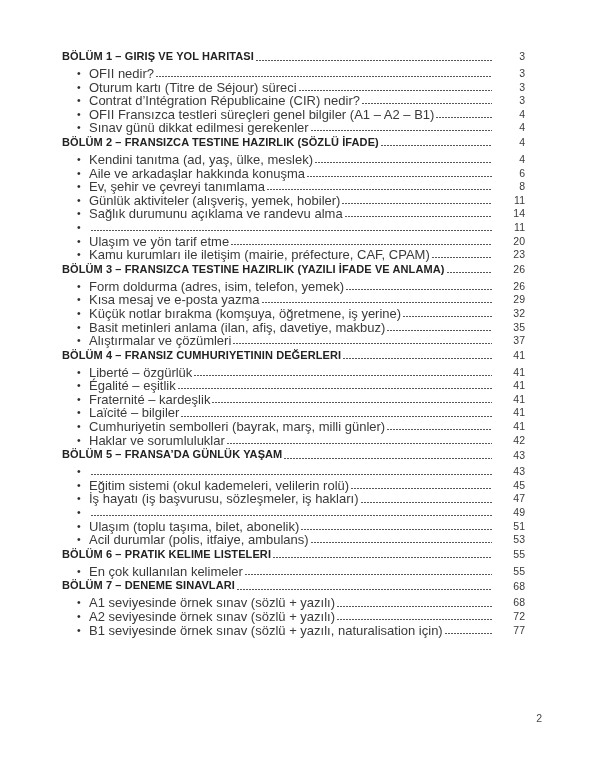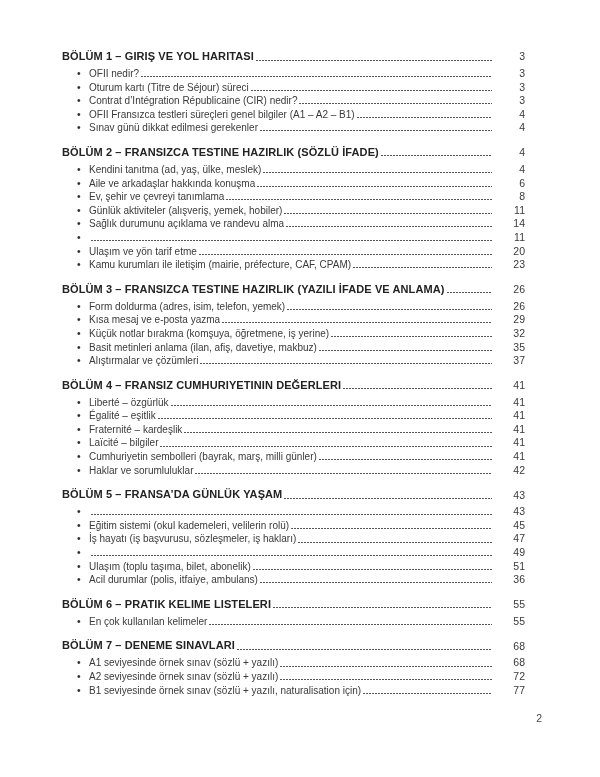--- a/index.html
+++ b/index.html
@@ -17,21 +17,20 @@
   .toc {
     position: absolute;
     left: 62px; top: 49px;
     width: 463px;
   }
   .row {
     display: flex;
     align-items: flex-end;
   }
   .title-row {
-    margin-top: 10px;
     margin-bottom: 3px;
     cursor: default;
   }
   .section:first-child .title-row { margin-top: 0; }
   .title-label {
     font-weight: bold;
     font-size: 11px;
     line-height: 15px;
     letter-spacing: 0.1px;
     color: #232323;
@@ -42,21 +41,21 @@
   .bullet {
     flex: none;
     width: 12px;
     margin-left: 15px;
     font-size: 10.5px;
     line-height: 13.6px;
     color: #2e2e2e;
   }
   .item-label {
     flex: none;
-    font-size: 10px;
+    font-size: 13px;
     line-height: 13.6px;
     color: #3a3a3a;
     white-space: nowrap;
   }
   .leader {
     flex: 1 1 auto;
     height: 3px;
     margin: 0 7px 2.5px 2px;
     background-image: radial-gradient(circle at 1px 1.5px, #565656 0.75px, transparent 1px);
     background-size: 3px 3px;
@@ -288,21 +287,21 @@
         <div class="row item-row">
           <span class="bullet">•</span>
           <span class="item-label">Ulaşım (toplu taşıma, bilet, abonelik)</span>
           <span class="leader"></span>
           <span class="page-num">51</span>
         </div>
         <div class="row item-row">
           <span class="bullet">•</span>
           <span class="item-label">Acil durumlar (polis, itfaiye, ambulans)</span>
           <span class="leader"></span>
-          <span class="page-num">36</span>
+          <span class="page-num">53</span>
         </div>
       </div>
       <div class="section">
         <div class="row title-row">
           <span class="title-label">BÖLÜM 6 – PRATIK KELIME LISTELERI</span>
           <span class="leader"></span>
           <span class="page-num">55</span>
         </div>
         <div class="row item-row">
           <span class="bullet">•</span>

